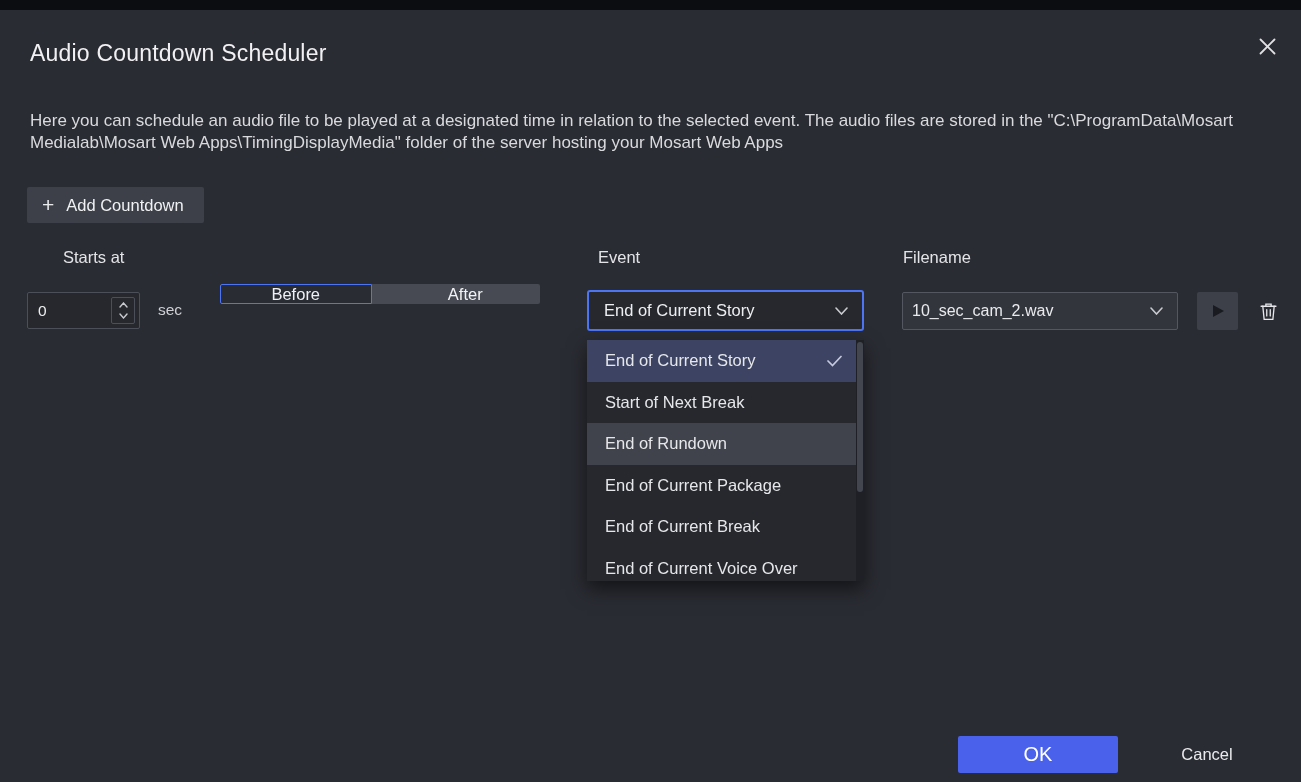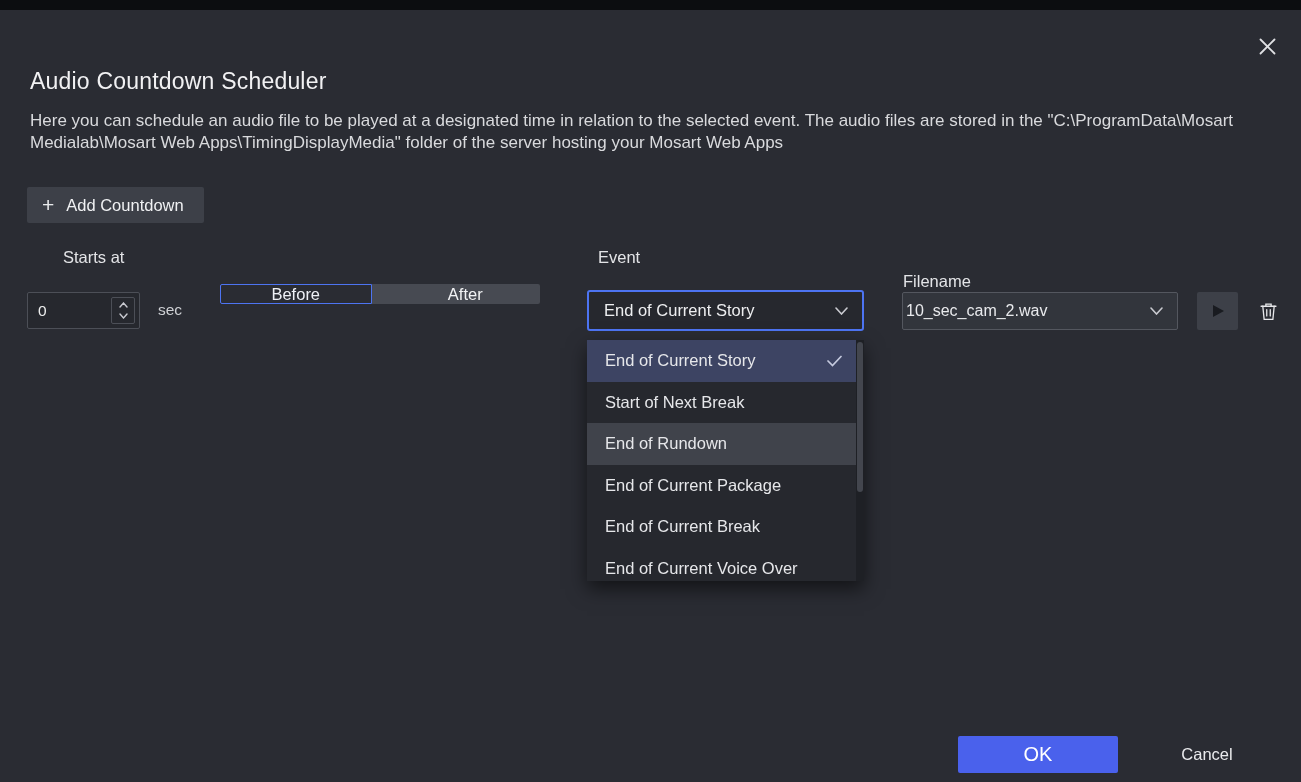--- a/index.html
+++ b/index.html
@@ -9,40 +9,40 @@
     --hover-item-bg:#40434b;
     --dialog-bg:#2a2c33;
     --control-bg:#26282e;
     --button-gray:#3d4048;
     --after-bg:#474a52;
   }
   *{box-sizing:border-box;margin:0;padding:0}
   body{background:#0c0d10;font-family:"Liberation Sans","DejaVu Sans",sans-serif;}
   .screen{position:relative;width:1301px;height:782px;background:var(--dialog-bg);overflow:hidden;color:#e8e9ec;}
   .topbar{position:absolute;top:0;left:0;right:0;height:10px;background:#0c0d10;}
-  .title{position:absolute;left:30px;top:40px;font-size:23px;font-weight:400;color:#f1f1f3;letter-spacing:.2px;margin-top:28px;}
+  .title{position:absolute;left:30px;top:40px;font-size:23px;font-weight:400;color:#f1f1f3;letter-spacing:.2px;}
   .close-btn{position:absolute;left:1250px;top:31px;width:34px;height:30px;background:transparent;border:none;cursor:pointer;display:flex;align-items:center;justify-content:center;}
   .desc{position:absolute;left:30px;top:110px;width:1228px;font-size:17px;line-height:22px;color:#d9dadd;font-weight:400;}
   .add-btn{position:absolute;left:27px;top:187px;height:36px;padding:0 20px 0 15px;background:var(--button-gray);border:none;border-radius:2px;color:#f0f1f3;font-size:16.5px;font-family:inherit;display:inline-flex;align-items:center;gap:12px;cursor:pointer;}
   .plus{font-size:21px;font-weight:400;line-height:1;color:#e9eaec;position:relative;top:-1px;}
   .field-label{position:absolute;font-size:16.5px;color:#e3e4e7;}
   .lbl-starts{left:27px;top:248px;margin-left:36px;}
   .lbl-event{left:598px;top:248px;}
-  .lbl-filename{left:903px;top:248px;margin-top:24px;}
+  .lbl-filename{left:903px;top:248px;}
   .num-wrap{position:absolute;left:27px;top:292px;width:113px;height:37px;}
   .num-input{width:100%;height:100%;background:var(--control-bg);border:1px solid #4c4f57;border-radius:2px;color:#eceded;font-size:15.5px;font-family:inherit;padding-left:10px;}
   .spinner{position:absolute;right:5px;top:5px;bottom:5px;width:24px;border:1px solid #4c4f57;border-radius:2px;display:flex;flex-direction:column;align-items:center;justify-content:space-evenly;cursor:pointer;background:transparent;}
   .sec-label{position:absolute;left:158px;top:301px;font-size:15.5px;color:#cfd1d5;}
   .segment{position:absolute;left:220px;top:284px;width:320px;height:20px;display:flex;}
   .seg-btn{flex:1;font-size:16.5px;font-family:inherit;cursor:pointer;}
   .seg-before{background:transparent;border:1px solid var(--accent);border-radius:2px 0 0 2px;color:#eef0f6;}
   .seg-after{background:var(--after-bg);border:none;border-radius:0 2px 2px 0;color:#f2f3f5;padding-left:19px;}
   .select{position:absolute;display:flex;align-items:center;justify-content:space-between;cursor:pointer;background:var(--control-bg);}
   .event-select{left:587px;top:290px;width:277px;height:41px;border:2px solid var(--accent);border-radius:3px;padding:0 14px 0 15px;font-size:16.5px;color:#edeef0;}
-  .filename-select{left:902px;top:292px;width:276px;height:38px;border:1px solid #54575f;border-radius:2px;padding:0 14px 0 3px;font-size:16px;color:#e9eaed;background:#32353c;}
+  .filename-select{left:902px;top:292px;width:276px;height:38px;border:1px solid #54575f;border-radius:2px;padding:0 14px 0 9px;font-size:16px;color:#e9eaed;background:#32353c;}
   .play-btn{position:absolute;left:1197px;top:292px;width:41px;height:38px;background:var(--button-gray);border:none;border-radius:2px;display:flex;align-items:center;justify-content:center;cursor:pointer;}
   .trash-btn{position:absolute;left:1252px;top:296px;width:32px;height:30px;background:transparent;border:none;display:flex;align-items:center;justify-content:center;cursor:pointer;}
   .menu{position:absolute;left:587px;top:340px;width:277px;height:241px;background:var(--control-bg);box-shadow:0 8px 18px rgba(0,0,0,.55);overflow:hidden;z-index:5;}
   .menu-item{height:41.5px;display:flex;align-items:center;justify-content:space-between;padding:0 22px 0 18px;font-size:16.5px;color:#e6e7ea;cursor:pointer;}
   .menu-item.selected{background:var(--selected-item-bg);}
   .menu-item.hovered{background:var(--hover-item-bg);}
   .menu-scroll{position:absolute;right:0;top:0;bottom:0;width:8px;background:#1e2025;cursor:pointer;}
   .menu-thumb{position:absolute;top:2px;left:1px;width:6px;height:150px;background:#43464e;border-radius:3px;cursor:grab;}
   .ok-btn{position:absolute;left:958px;top:736px;width:160px;height:37px;background:var(--ok-button);border:none;border-radius:2px;color:#ffffff;font-size:20px;font-family:inherit;cursor:pointer;}
   .cancel-btn{position:absolute;left:1160px;top:736px;width:94px;height:37px;background:transparent;border:none;color:#e9eaed;font-size:16.5px;font-family:inherit;cursor:pointer;}

